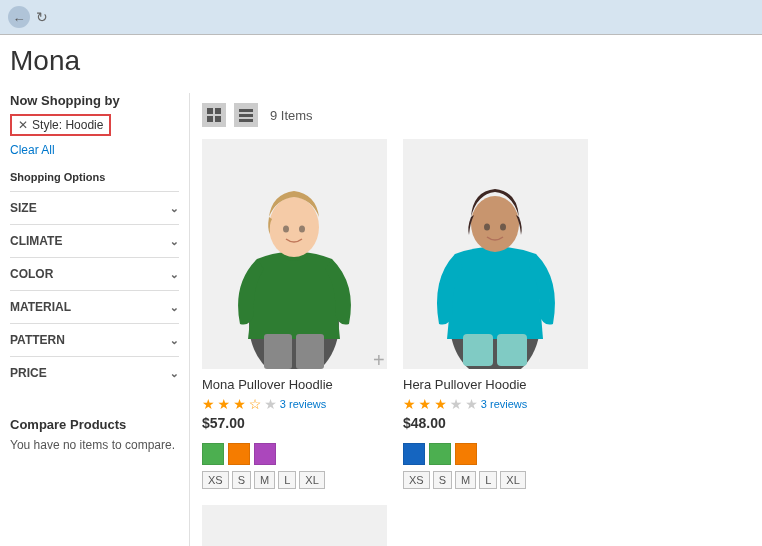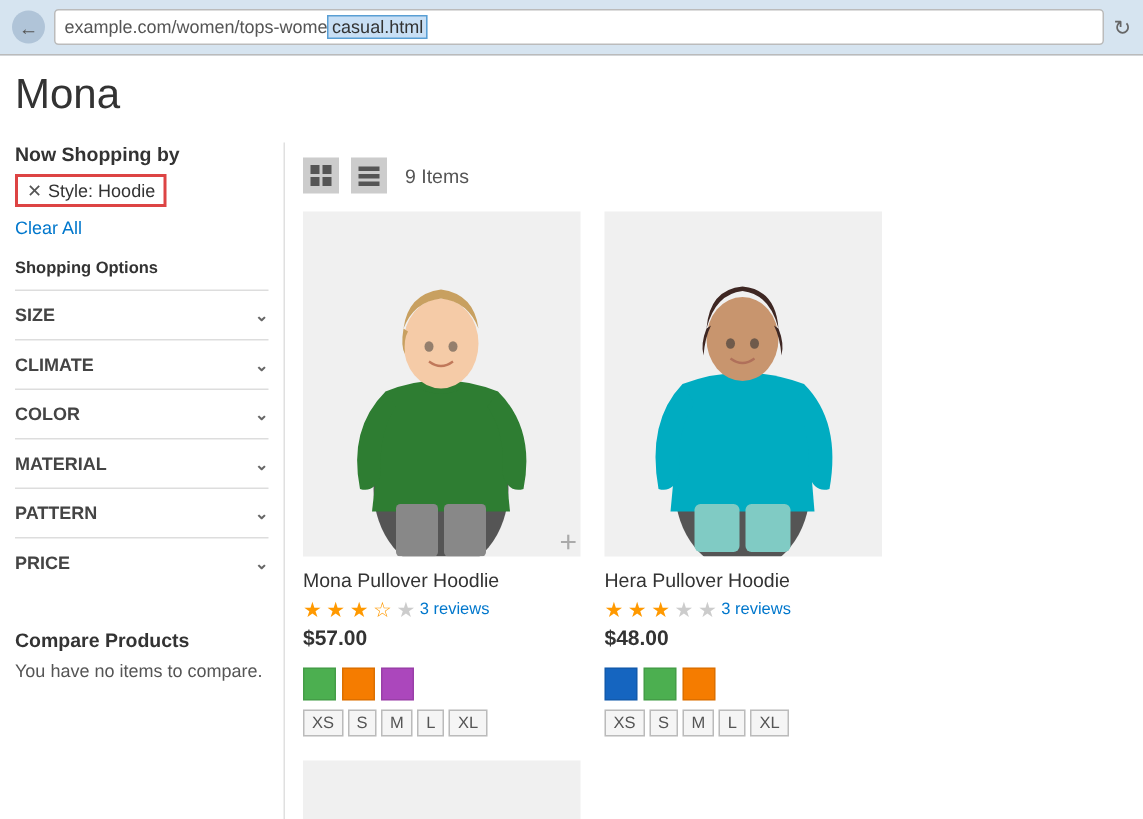--- a/index.html
+++ b/index.html
@@ -118,24 +118,20 @@
       font-size: 11px;
       cursor: pointer;
       color: #555;
     }
   </style>
 </head>
 <body>
 
 <div class="browser-bar">
   <div class="browser-back">←</div>
-  <div class="browser-url">
-    <span class="url-plain">example.com/women/tops-wome</span>
-      <span class="url-highlight">casual.html</span>
-  </div>
   <span class="browser-refresh">↻</span>
 </div>
 
 <div class="page-title">Mona</div>
 
 <div class="page">
 
   <div class="sidebar">
     <div class="now-shopping">
       <div class="now-shopping-label">Now Shopping by</div>

